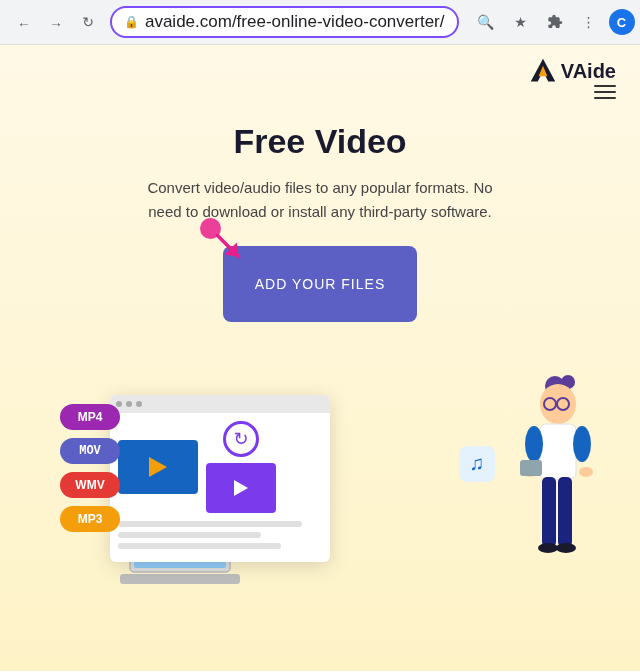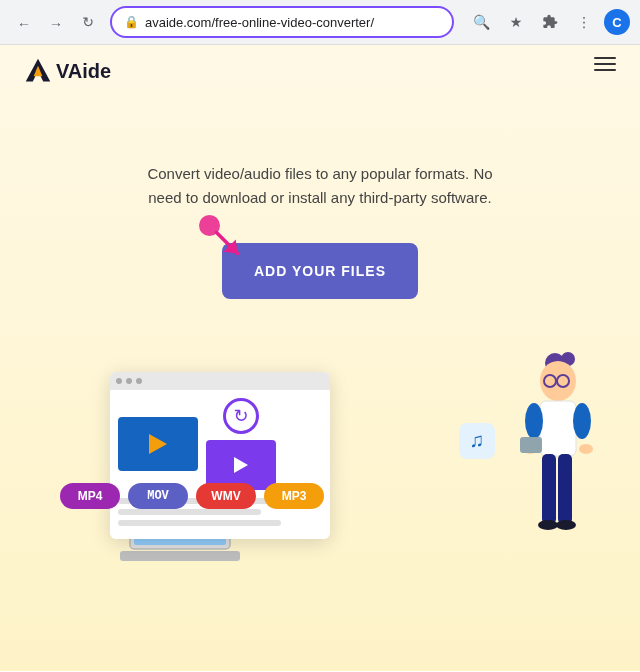--- a/index.html
+++ b/index.html
@@ -45,21 +45,21 @@
       padding: 4px 12px;
       gap: 6px;
       height: 32px;
     }
     .address-bar .lock-icon {
       color: #5f6368;
       font-size: 12px;
     }
     .address-text {
       flex: 1;
-      font-size: 13px;
+      font-size: 17px;
       color: #202124;
       white-space: nowrap;
       overflow: hidden;
     }
     .toolbar-icons {
       display: flex;
       align-items: center;
       gap: 6px;
       margin-left: 6px;
     }
@@ -92,23 +92,24 @@
       width: 100%;
       height: calc(672px - 46px);
       background: linear-gradient(180deg, #fff9e6 0%, #fef3c7 100%);
       overflow: hidden;
       position: relative;
     }
 
     
     .site-nav {
       display: flex;
-      align-items: flex-start;
+      align-items: flex-end;
       justify-content: space-between;
       padding: 12px 24px;
+      flex-direction: column;
     }
     .logo {
       display: flex;
       align-items: center;
       gap: 4px;
     }
     .logo-icon {
       width: 28px;
       height: 28px;
     }
@@ -143,44 +144,44 @@
       font-weight: 900;
       color: #1a1a2e;
       line-height: 1.2;
       margin-bottom: 14px;
     }
     .hero-subtitle {
       font-size: 15px;
       color: #444;
       line-height: 1.6;
       max-width: 380px;
-      margin: 0 auto 33px;
+      margin: 0 auto 22px;
     }
 
     
     .cta-area {
       position: relative;
       display: inline-block;
       margin-bottom: 30px;
     }
     .cursor-arrow {
       position: absolute;
       left: -30px;
       top: -35px;
       width: 70px;
       height: 70px;
     }
     .add-files-btn {
       background: #5c5fc4;
       color: #fff;
       border: none;
-      padding: 20px 32px;
+      padding: 30px 32px;
       border-radius: 8px;
       font-size: 14px;
-      font-weight: bold;
+      font-weight: normal;
       letter-spacing: 1px;
       cursor: pointer;
       text-transform: uppercase;
     }
 
     
     .illustration {
       position: relative;
       width: 100%;
       height: 280px;
@@ -188,20 +189,21 @@
       align-items: flex-end;
       justify-content: center;
     }
 
     
     .format-badges {
       position: absolute;
       left: 60px;
       bottom: 100px;
       display: flex;
+      flex-direction: column;
       gap: 8px;
       z-index: 10;
     }
     .badge {
       padding: 6px 14px;
       border-radius: 20px;
       font-size: 12px;
       font-weight: bold;
       color: #fff;
       text-align: center;
@@ -376,21 +378,21 @@
     </div>
     <div class="hamburger">
       <span></span>
       <span></span>
       <span></span>
     </div>
   </nav>
 
   <section class="hero">
     <h1 class="hero-title">
-      <br>
+      <span>Free Video</span><br>
     </h1>
     <p class="hero-subtitle">Convert video/audio files to any popular formats. No need to download or install any third-party software.</p>
 
     <div style="text-align:center;">
       <div class="cta-area">
         
         <svg class="cursor-arrow" viewBox="0 0 80 80">
           <circle cx="20" cy="20" r="12" fill="#e91e8c" opacity="0.85"></circle>
           <line x1="28" y1="28" x2="52" y2="52" stroke="#e91e8c" stroke-width="4" stroke-linecap="round"></line>
           <polygon points="52,52 36,50 50,36" fill="#e91e8c"></polygon>

